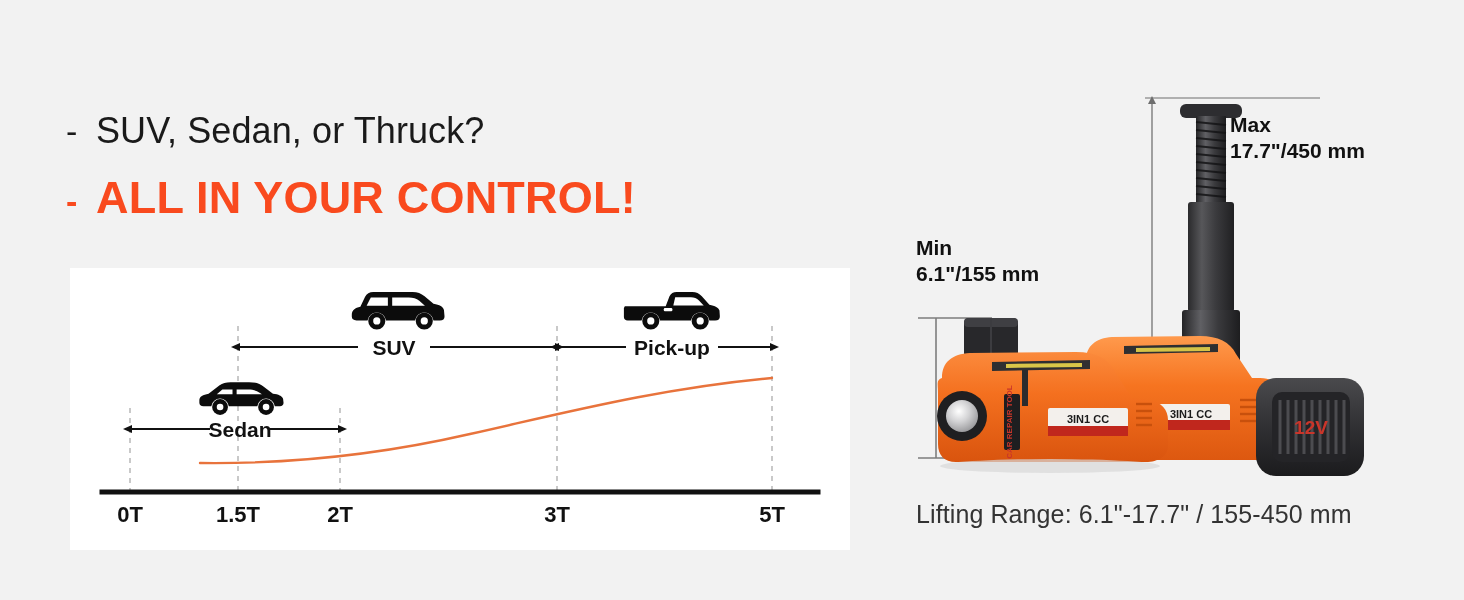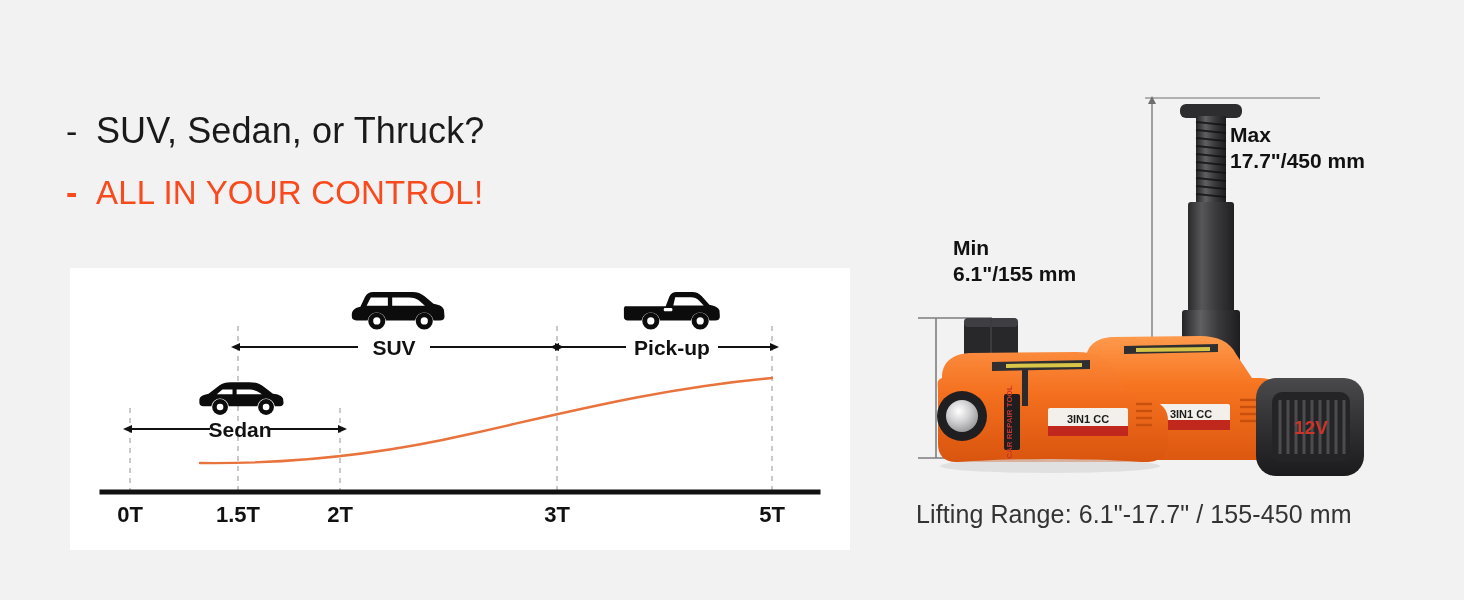--- a/index.html
+++ b/index.html
@@ -12,39 +12,39 @@
   .stage{position:absolute;inset:0;}
 
   
   .headline{position:absolute;left:66px;top:105px;width:720px;}
   .hl-row{display:flex;align-items:baseline;}
   .hl-dash{font-size:34px;color:#1a1a1a;font-weight:400;line-height:1;
            width:30px;flex:none;}
   .hl-dash.accent{color:#f94a1e;font-weight:700;}
   .hl-1{font-size:36px;color:#1a1a1a;letter-spacing:.1px;line-height:1;margin-top:8px;}
   .hl-row2{margin-top:26px;}
-  .hl-2{font-size:33px;color:#f94a1e;font-weight:400;letter-spacing:.2px;line-height:1;}
+  .hl-2{font-size:45px;color:#f94a1e;font-weight:700;letter-spacing:.2px;line-height:1;}
 
   
   .chart-panel{
     position:absolute;left:70px;top:268px;width:780px;height:282px;
     background:#ffffff;
   }
   .chart-svg{display:block;width:780px;height:282px;}
 
   
   .product{position:absolute;left:900px;top:60px;width:540px;height:490px;}
   .product-svg{display:block;width:540px;height:440px;}
   .caption{
     position:absolute;left:16px;top:440px;
     font-size:25px;color:#333;letter-spacing:.1px;white-space:nowrap;
   }
   .dimlabel{position:absolute;font-weight:700;color:#111;line-height:1.22;}
-  .dim-max{left:330px;top:62px;font-size:21px;}
-  .dim-min{left:16px;top:175px;font-size:21px;margin-left:37px;}
+  .dim-max{left:330px;top:52px;font-size:21px;}
+  .dim-min{left:16px;top:175px;font-size:21px;}
   .dimlabel span{display:block;}
 </style>
 </head>
 <body>
 
 <div class="stage">
 
   <div class="headline">
     <div class="hl-row">
       <span class="hl-dash">-</span>

